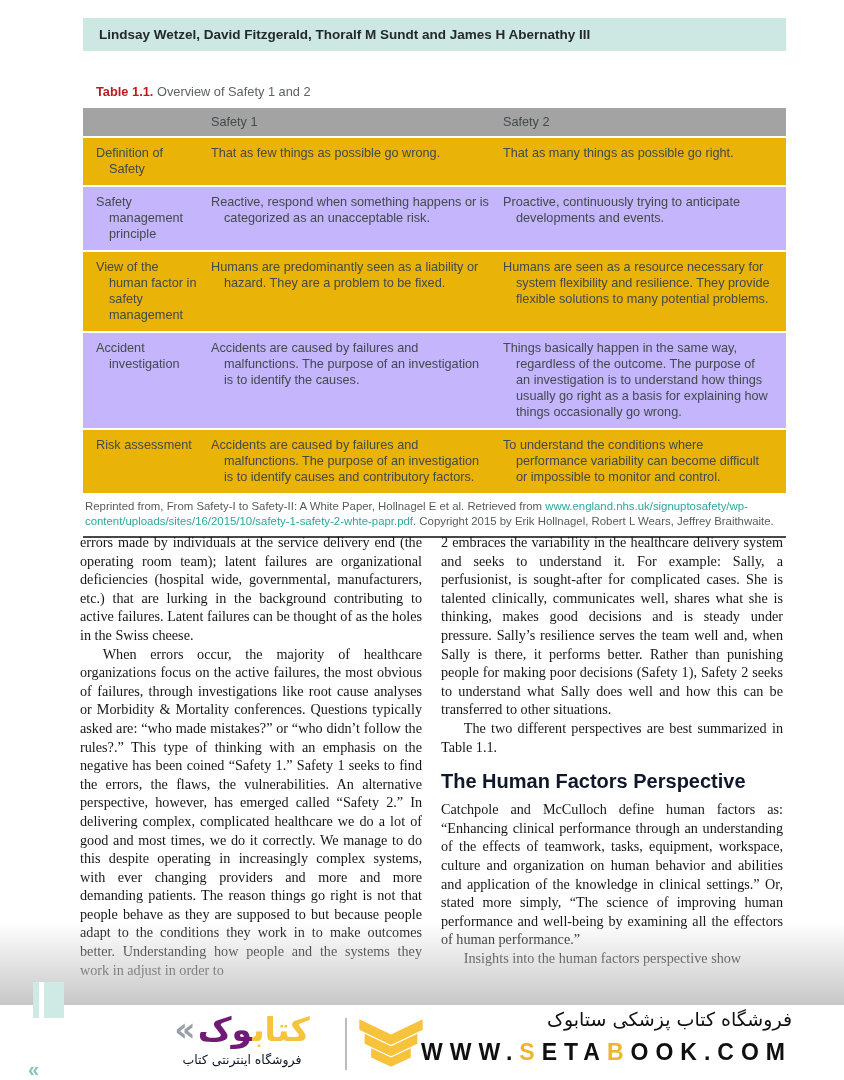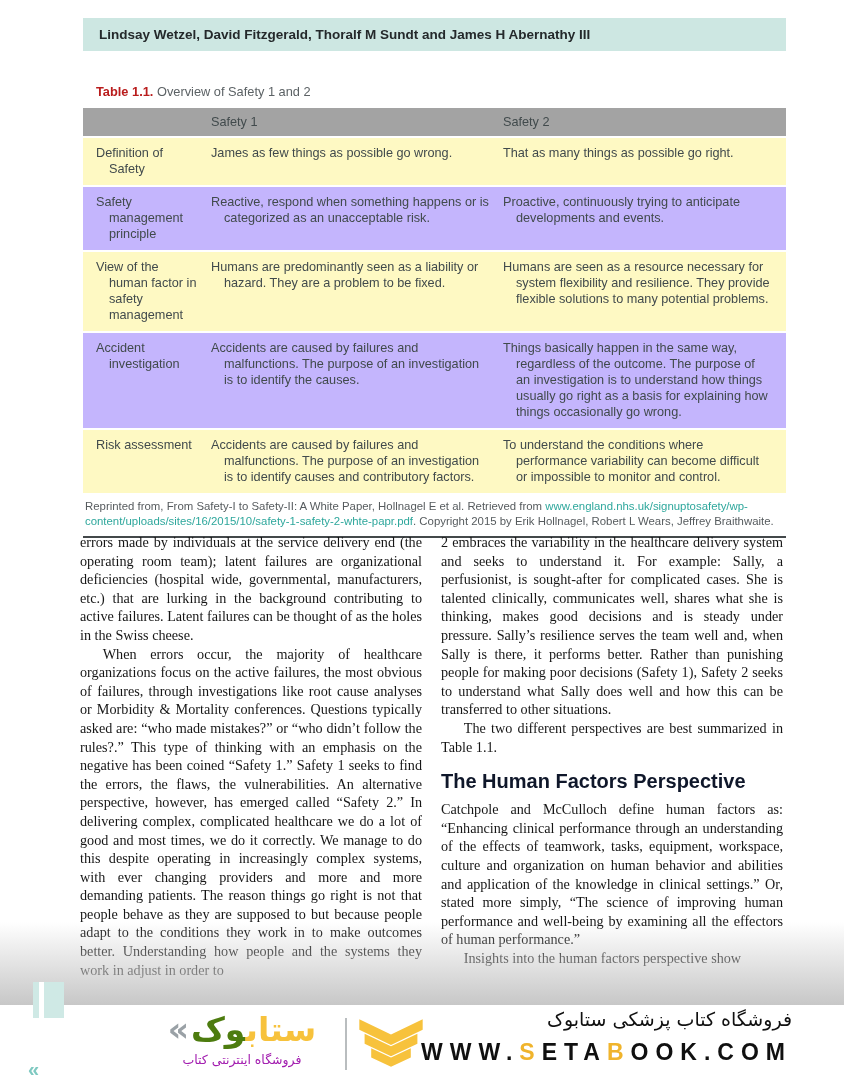--- a/index.html
+++ b/index.html
@@ -19,21 +19,21 @@
   table.safety { width:703px; border-collapse:separate; border-spacing:0; table-layout:fixed; }
   table.safety th, table.safety td {
     vertical-align:top; font-size:12.7px; line-height:16px; color:#414a4c;
     text-align:left; font-weight:normal;
   }
   col.c1 { width:128px; } col.c2 { width:292px; } col.c3 { width:283px; }
   thead th { background:#a3a3a3; color:#23282a; font-weight:bold; padding:6px 8px 6px 0; }
   thead th.first { padding-left:13px; }
   tbody td { padding:7px 14px 8px 0; border-top:2px solid #ffffff; }
   tbody td.lbl { padding-left:13px; }
-  tbody tr.light td { background:#fef9c3;margin-top:44px; }
+  tbody tr.light td { background:#eab308;margin-top:44px; }
   tbody tr.teal  td { background:#c4b5fd; }
   .hang { padding-left:13px; text-indent:-13px; }
   .source { margin:6px 0 0 2px; font-size:11.4px; line-height:14.8px; color:#565b5e; }
   .source a { color:#2ea79c; text-decoration:none; }
   hr.rule { border:none; border-top:2px solid #43484a; margin-top:7px; }
   
   .columns {
     position:absolute; left:80px; top:533px; width:703px; height:470px;
     display:flex; gap:19px; overflow:hidden;
     font-family:"Liberation Serif", serif; font-size:14.2px; line-height:18.6px;
@@ -55,22 +55,22 @@
   .teal-square { position:absolute; left:33px; top:982px; width:31px; height:36px; background:#cfe9e5; }
   .teal-square .stripe { position:absolute; left:6px; top:0; width:5px; height:36px; background:#ffffff; }
   .corner-mark { position:absolute; left:28px; top:1058px; font-size:20px; color:#7fc9c1; font-weight:bold; }
   .logo-group { position:absolute; left:148px; top:1012px; width:188px; text-align:center; }
   .wordmark {
     display:flex; justify-content:center; align-items:center; direction:ltr;
     font-family:"DejaVu Sans", sans-serif; font-weight:bold; font-size:33px; line-height:36px;
   }
   .wordmark .guillemet { color:#9aa1a6; margin-right:2px; }
   .wm-rtl { direction:rtl; unicode-bidi:isolate; }
-  .wm-y { color:#f7c23c; } .wm-g { color:#4d7c0f; }
-  .logo-sub { margin-top:4px; font-family:"DejaVu Sans", sans-serif; font-size:12.5px; color:#a21caf; direction:rtl; }
+  .wm-y { color:#f7c23c; } .wm-g { color:#701a75; }
+  .logo-sub { margin-top:4px; font-family:"DejaVu Sans", sans-serif; font-size:12.5px; color:#0f172a; direction:rtl; }
   .logo-divider { position:absolute; left:345px; top:1018px; width:2px; height:52px; background:#b9bdbf; }
   .emblem { position:absolute; left:358px; top:1015px; }
   .footer-right { position:absolute; right:52px; top:1008px; }
   .store-title { font-family:"DejaVu Sans", sans-serif; font-size:19px; color:#101010; direction:rtl; }
   .site-url {
     margin-top:9px; font-family:"Liberation Sans", sans-serif; font-weight:bold;
     font-size:23px; letter-spacing:7px; color:#101010; white-space:nowrap;
   }
   .site-url .yellow { color:#f0b42c; }
 </style>
@@ -102,21 +102,21 @@
           <th>Safety 1</th>
           <th>Safety 2</th>
         </tr>
       </thead>
       <tbody>
         <tr class="light">
           <td class="lbl">
               <div class="hang">Definition of Safety</div>
             </td>
           <td>
-              <div class="hang">James as few things as possible go wrong.</div>
+              <div class="hang">That as few things as possible go wrong.</div>
             </td>
           <td>
               <div class="hang">That as many things as possible go right.</div>
             </td>
         </tr>
         <tr class="teal">
           <td class="lbl">
               <div class="hang">Safety management principle</div>
             </td>
           <td>
@@ -186,21 +186,21 @@
   <div class="fade"></div>
 
   <div class="teal-square">
       <span class="stripe"></span>
     </div>
   <span class="corner-mark">«</span>
 
   <div class="logo-group">
     <div class="wordmark">
       <span class="guillemet">«</span>
-      <span class="wm-rtl"><span class="wm-y">ستاب</span><span class="wm-g">وک</span></span>
+      <span class="wm-rtl"><span class="wm-y">کتاب</span><span class="wm-g">وک</span></span>
     </div>
     <div class="logo-sub">فروشگاه اینترنتی کتاب</div>
   </div>
 
   <div class="logo-divider"></div>
 
   <svg class="emblem" width="66" height="60" viewBox="0 0 100 86">
     <polygon points="2,4 50,27 98,4 98,20 50,43 2,20" fill="#f7c23c"></polygon>
     <polygon points="10,26 50,45 90,26 90,41 50,60 10,41" fill="#f7c23c"></polygon>
     <polygon points="20,48 50,62 80,48 80,62 50,76 20,62" fill="#f7c23c"></polygon>

